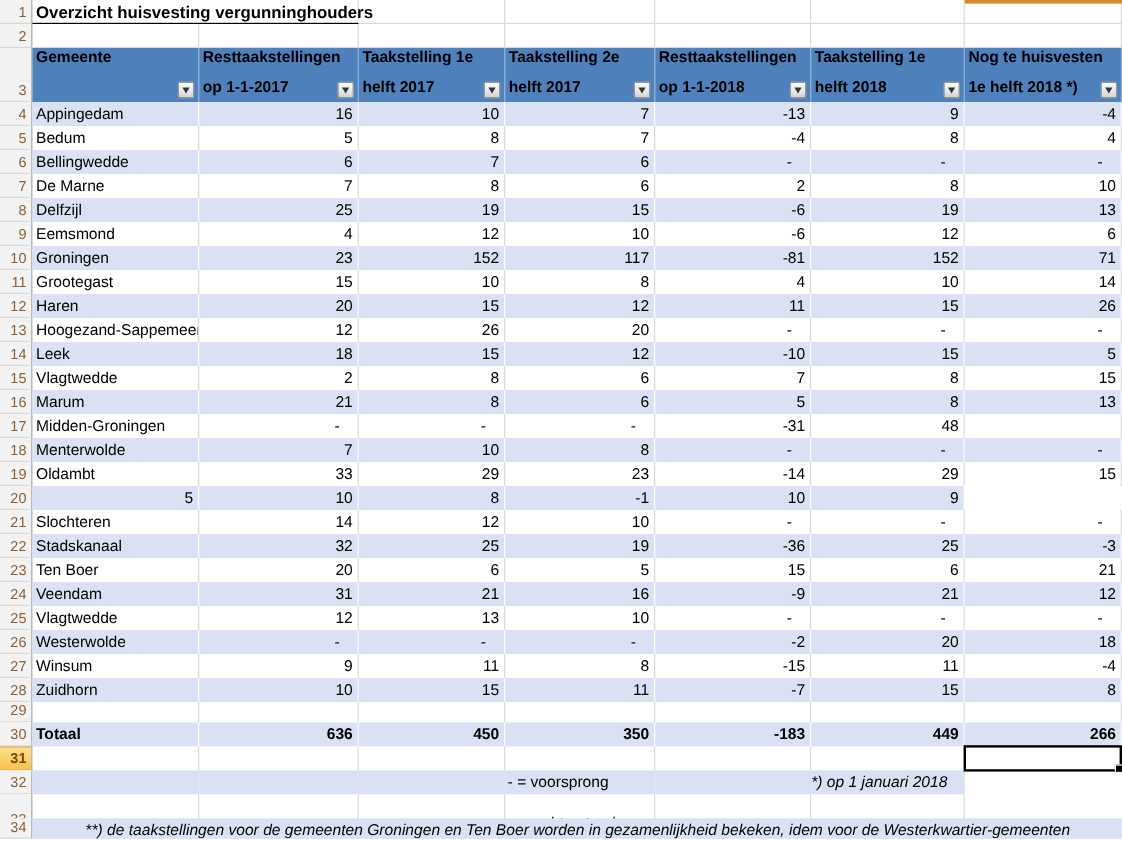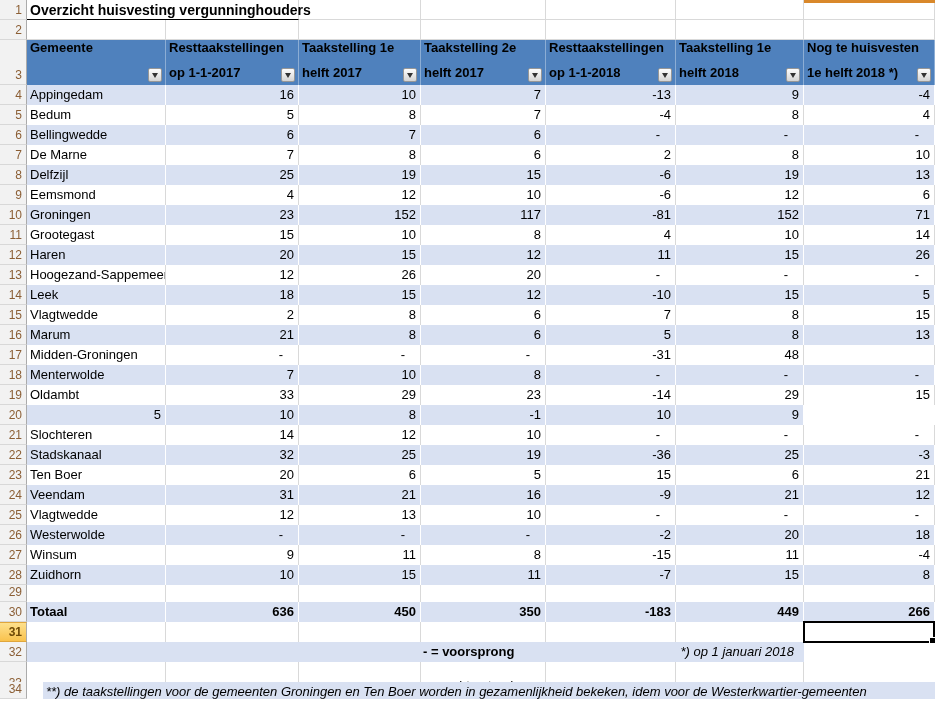--- a/index.html
+++ b/index.html
@@ -2,21 +2,21 @@
 <html><head>
 <meta charset="utf-8">
 <style>
   * { margin:0; padding:0; box-sizing:border-box; }
   html,body { width:935px; height:702px; overflow:hidden; }
   body { font-family:"Liberation Sans", sans-serif; background:#ffffff; color:#000; }
   #sheet { position:relative; width:935px; height:702px; background:#fff; }
 
   .row { display:grid; grid-template-columns:27px 139px 133px 122px 125px 130px 128px 131px; }
   .row.merged-title { grid-template-columns:27px 272px 122px 125px 130px 128px 131px; }
-  .row.merged-note { grid-template-columns:27px 908px;gap:16px; }
+  .row.merged-note { grid-template-columns:27px 908px; }
   .r20 { height:20px; } .r17 { height:17px; } .r45 { height:45px; }
 
   .rh { background:#F2F2F2; border-right:1px solid #ABABAB; border-bottom:1px solid #D8D8D8;
         color:#8B5E34; font-size:12px; display:flex; align-items:flex-end; justify-content:flex-end;
         padding:0 4px 2px 0; }
   .rh.active { background:linear-gradient(#FDE08D,#F9C24D); color:#6F4A06; font-weight:bold;
         border-bottom:1px solid #E0A63C; border-top:1px solid #E0A63C; }
 
   .cell { font-size:13px; padding:2px 4px 0 3px; white-space:nowrap; overflow:hidden; }
   .grid-r { border-right:1px solid #D9D9D9; }
@@ -33,25 +33,25 @@
         white-space:nowrap; overflow:hidden; }
   .filter-btn { position:absolute; right:3px; bottom:3px; width:14px; height:14px;
         background:linear-gradient(#FDFDFD,#D4D4D4); border:1px solid #979797; border-radius:2px;
         display:flex; align-items:center; justify-content:center; }
   .arrow-down { width:0; height:0; border-left:3.5px solid transparent;
         border-right:3.5px solid transparent; border-top:5px solid #333; }
 
   .band-cell { background:#D9E1F2; border-right:1px solid #FFFFFF; }
   .band-plain { background:#D9E1F2; }
 
-  .legend-cell { background:#D9E1F2; font-size:13px; padding:2px 0 0 2px; white-space:nowrap;font-weight:bold; }
-  .note-star { background:#D9E1F2; font-style:italic; font-size:13px; text-align:right;
+  .legend-cell { background:#D9E1F2; font-size:13px; padding:2px 0 0 2px; white-space:nowrap; }
+  .note-star { background:#D9E1F2; font-style:italic; font-size:13px; text-align:left;
         padding:2px 10px 0 0; white-space:nowrap; }
   .note-full { background:#D9E1F2; font-style:italic; font-size:13px; padding:2px 2px 0 3px;
-        white-space:nowrap; overflow:hidden; }
+        white-space:nowrap; overflow:hidden;text-align:center; }
   .legend-white { font-size:13px; padding:16px 0 0 2px; white-space:nowrap; }
 
   #selection-box { position:absolute; left:803px; top:621px; width:132px; height:22px;
         border:2px solid #000; background:transparent; pointer-events:none; }
   #fill-handle { position:absolute; left:929px; top:637px; width:6px; height:6px;
         background:#000; border-left:1px solid #fff; border-top:1px solid #fff; }
   #col-accent { position:absolute; left:804px; top:0; width:131px; height:3px; background:#D9882A; }
 </style>
 </head>
 <body>

